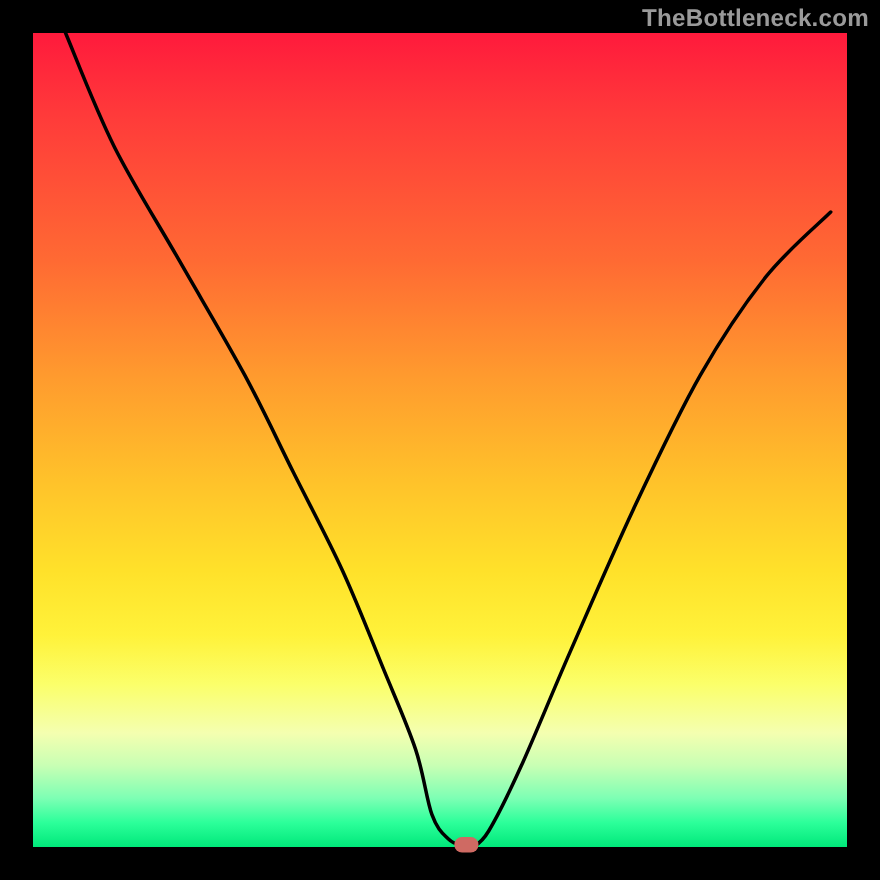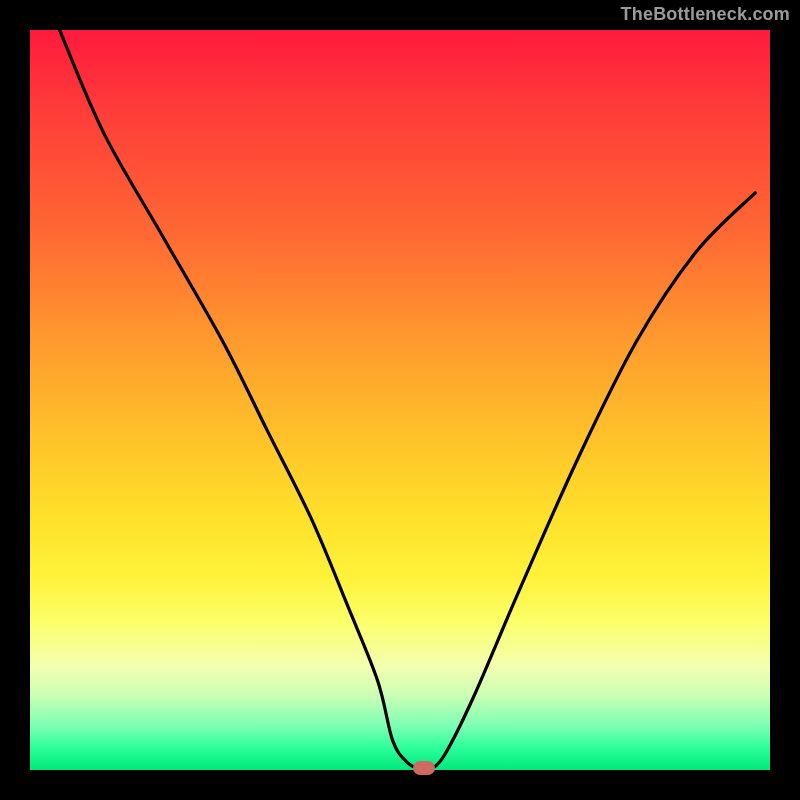--- a/index.html
+++ b/index.html
@@ -39,21 +39,21 @@
       #7dffb4 94%,
       #2cff9a 97%,
       #00e87a 100%
     );
   }
   .attribution {
     position: absolute;
     top: 4px;
     right: 10px;
     color: #9a9a9a;
-    font-size: 18px;
+    font-size: 22px;
     font-weight: 600;
     letter-spacing: 0.2px;
     user-select: none;
   }
   svg.curve {
     position: absolute;
     left: 0;
     top: 0;
     width: 740px;
     height: 740px;

